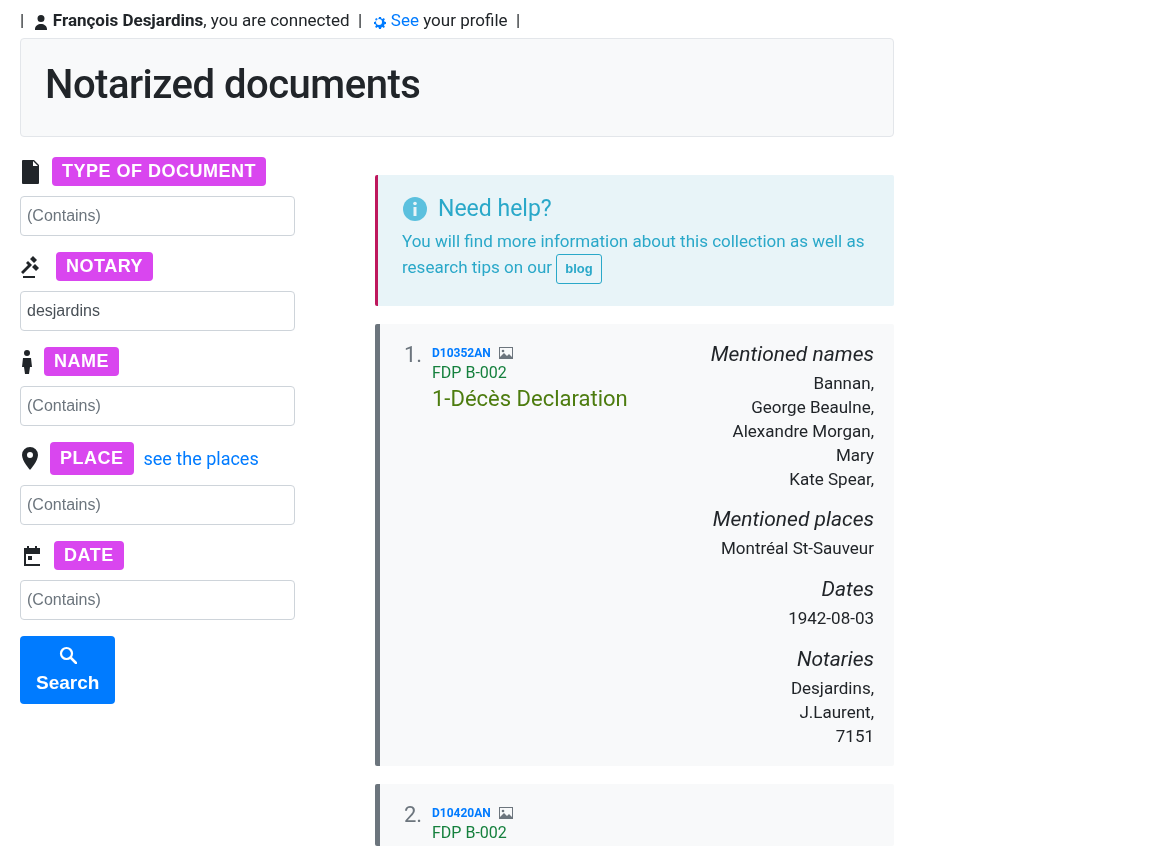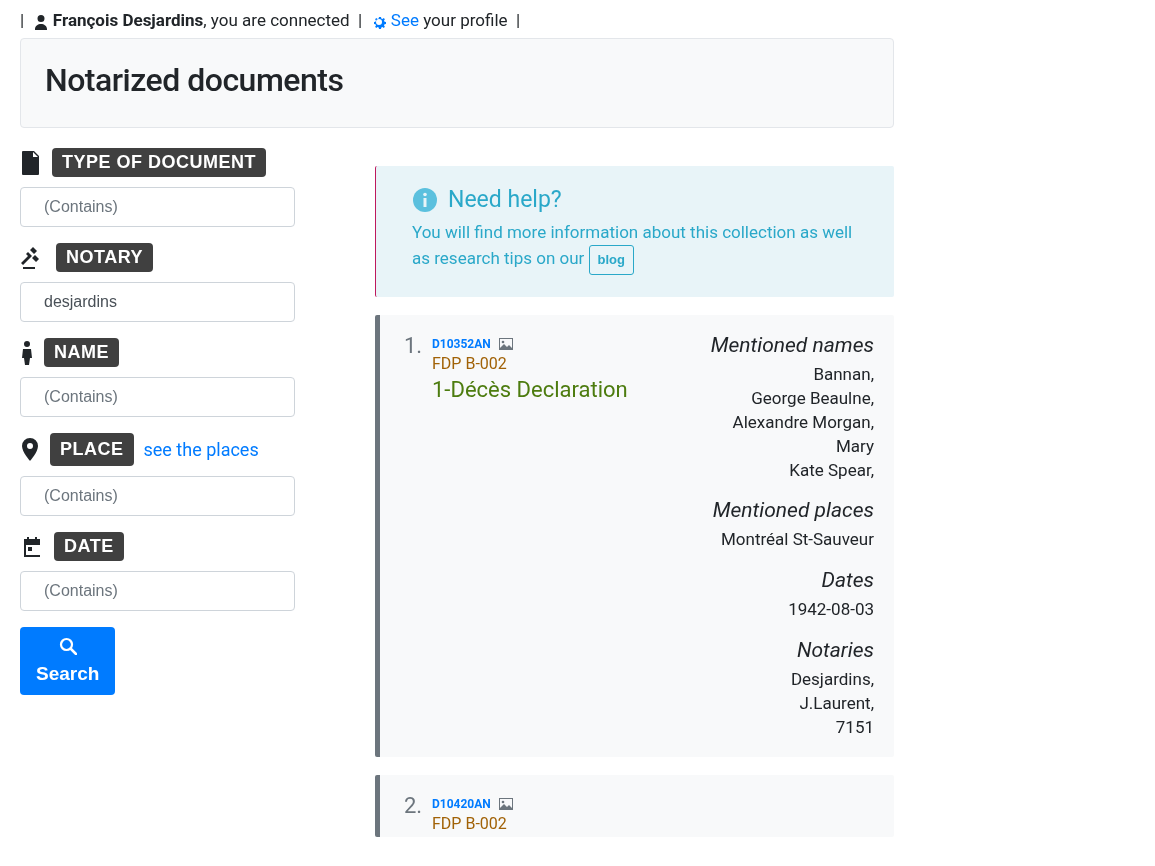--- a/index.html
+++ b/index.html
@@ -17,56 +17,56 @@
   .userbar .link-blue { color: #007bff; text-decoration: none; }
   .jumbo {
     background: #f8f9fa;
     border: 1px solid #e3e6ea;
     border-radius: 4px;
     padding: 22px 24px 28px 24px;
     margin-bottom: 20px;
   }
   .jumbo h1 {
     margin: 0;
-    font-size: 32px;
+    font-size: 40px;
     font-weight: 500;
     letter-spacing: -0.5px;
     color: #212529;
   }
   .layout { display: flex; gap: 80px; }
   .sidebar { width: 275px; flex: 0 0 275px; }
   .main { flex: 1; padding-top: 18px; min-width: 0; }
 
   .field { margin-bottom: 16px; }
   .field-label {
     display: flex;
     align-items: center;
     gap: 10px;
     font-size: 22px;
     font-weight: 700;
     margin-bottom: 10px;
     flex-wrap: wrap;
   }
   .pill {
-    background: #404040;
+    background: #d946ef;
     color: #fff;
     font-family: "Arial Black", "Segoe UI", sans-serif;
     font-weight: 900;
     font-size: 18px;
     letter-spacing: 0.5px;
     padding: 4px 10px;
     border-radius: 4px;
     display: inline-block;
   }
   .field input[type=text] {
     width: 100%;
     height: 40px;
     border: 1px solid #ced4da;
     border-radius: 4px;
-    padding: 6px 23px;
+    padding: 6px 6px;
     font-size: 16px;
     color: #495057;
   }
   .field input[type=text]::placeholder { color: #6c757d; }
   .see-places {
     color: #007bff;
     font-weight: 400;
     font-size: 18px;
     text-decoration: none;
     line-height: 1.3;
@@ -81,24 +81,24 @@
     border-radius: 4px;
     padding: 10px 16px;
     font-size: 19px;
     font-family: "Arial Black", "Segoe UI", sans-serif;
     font-weight: 900;
     cursor: pointer;
     flex-direction: column;
   }
 
   .help-box {
-    border-left: 1px solid #be185d;
+    border-left: 3px solid #be185d;
     background: #e8f4f8;
     color: #31708f;
-    padding: 20px 24px 22px 36px;
+    padding: 20px 24px 22px 24px;
     border-radius: 2px;
     max-width: 590px;
   }
   .help-box h3 {
     margin: 0 0 6px 0;
     font-size: 23px;
     font-weight: 400;
     color: #2aa8c9;
     display: flex;
     align-items: center;
@@ -141,21 +141,21 @@
   }
   .result-body { flex: 1; }
   .result-id {
     color: #007bff;
     font-weight: 700;
     font-size: 12px;
     text-decoration: none;
   }
   .result-sub {
     font-size: 16px;
-    color: #a16207;
+    color: #15803d;
     margin-top: 2px;
   }
   .result-cat {
     font-size: 22px;
     color: #4d7c0f;
     margin-top: 4px;
   }
   .result-right {
     width: 220px;
     text-align: right;

